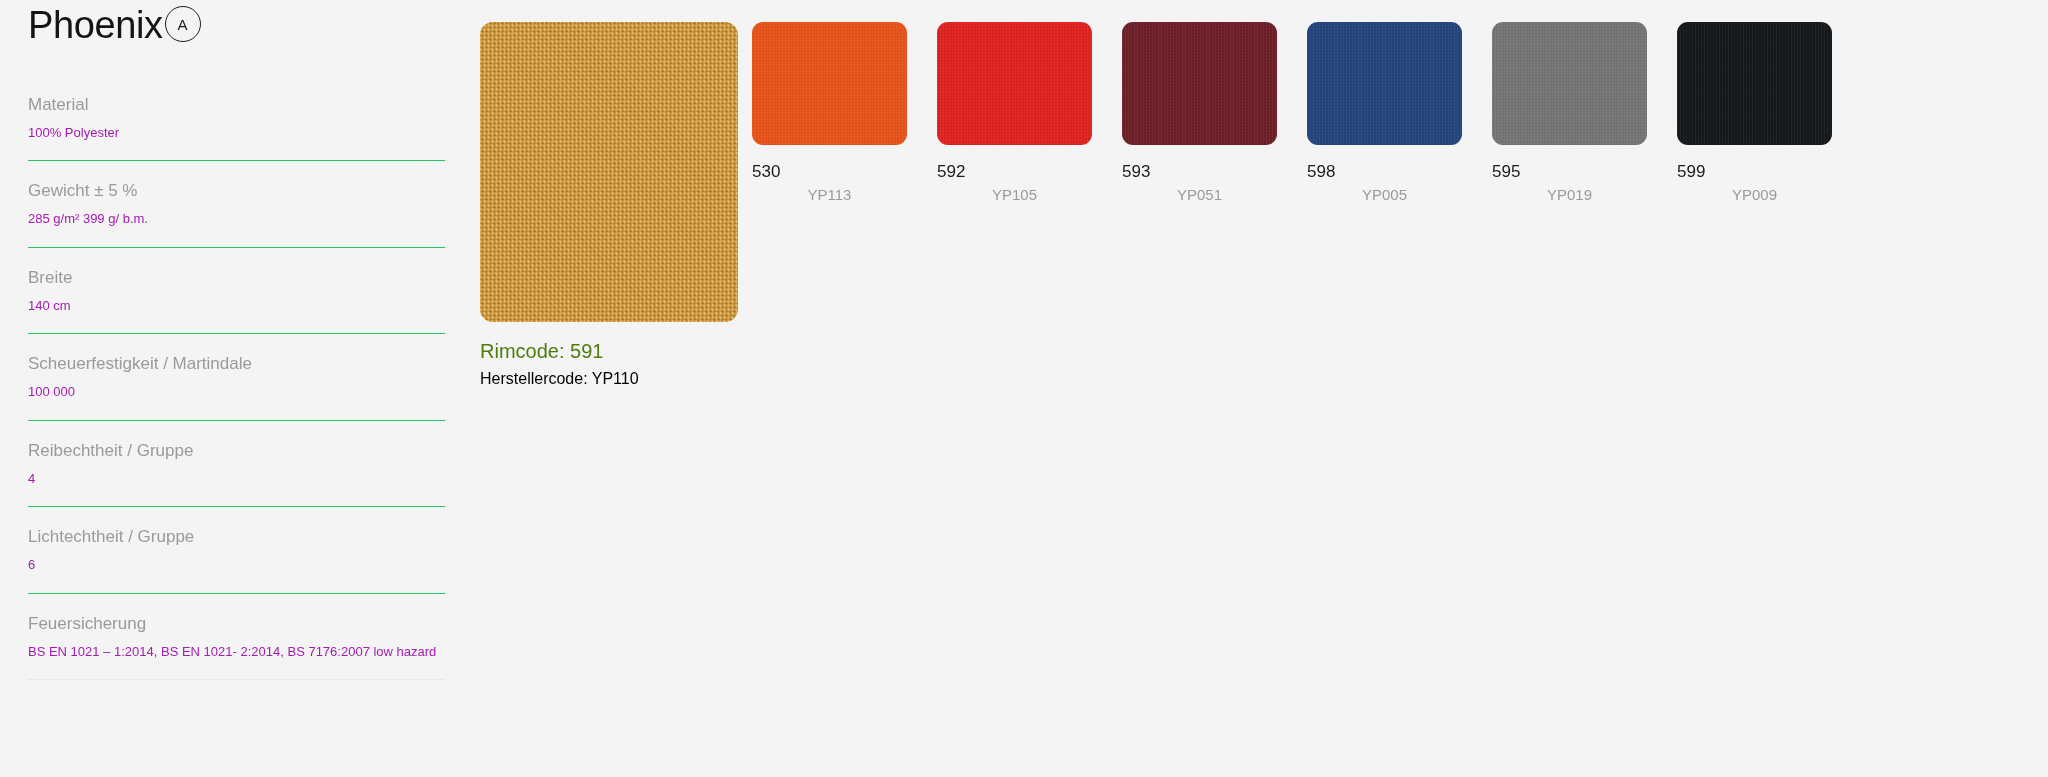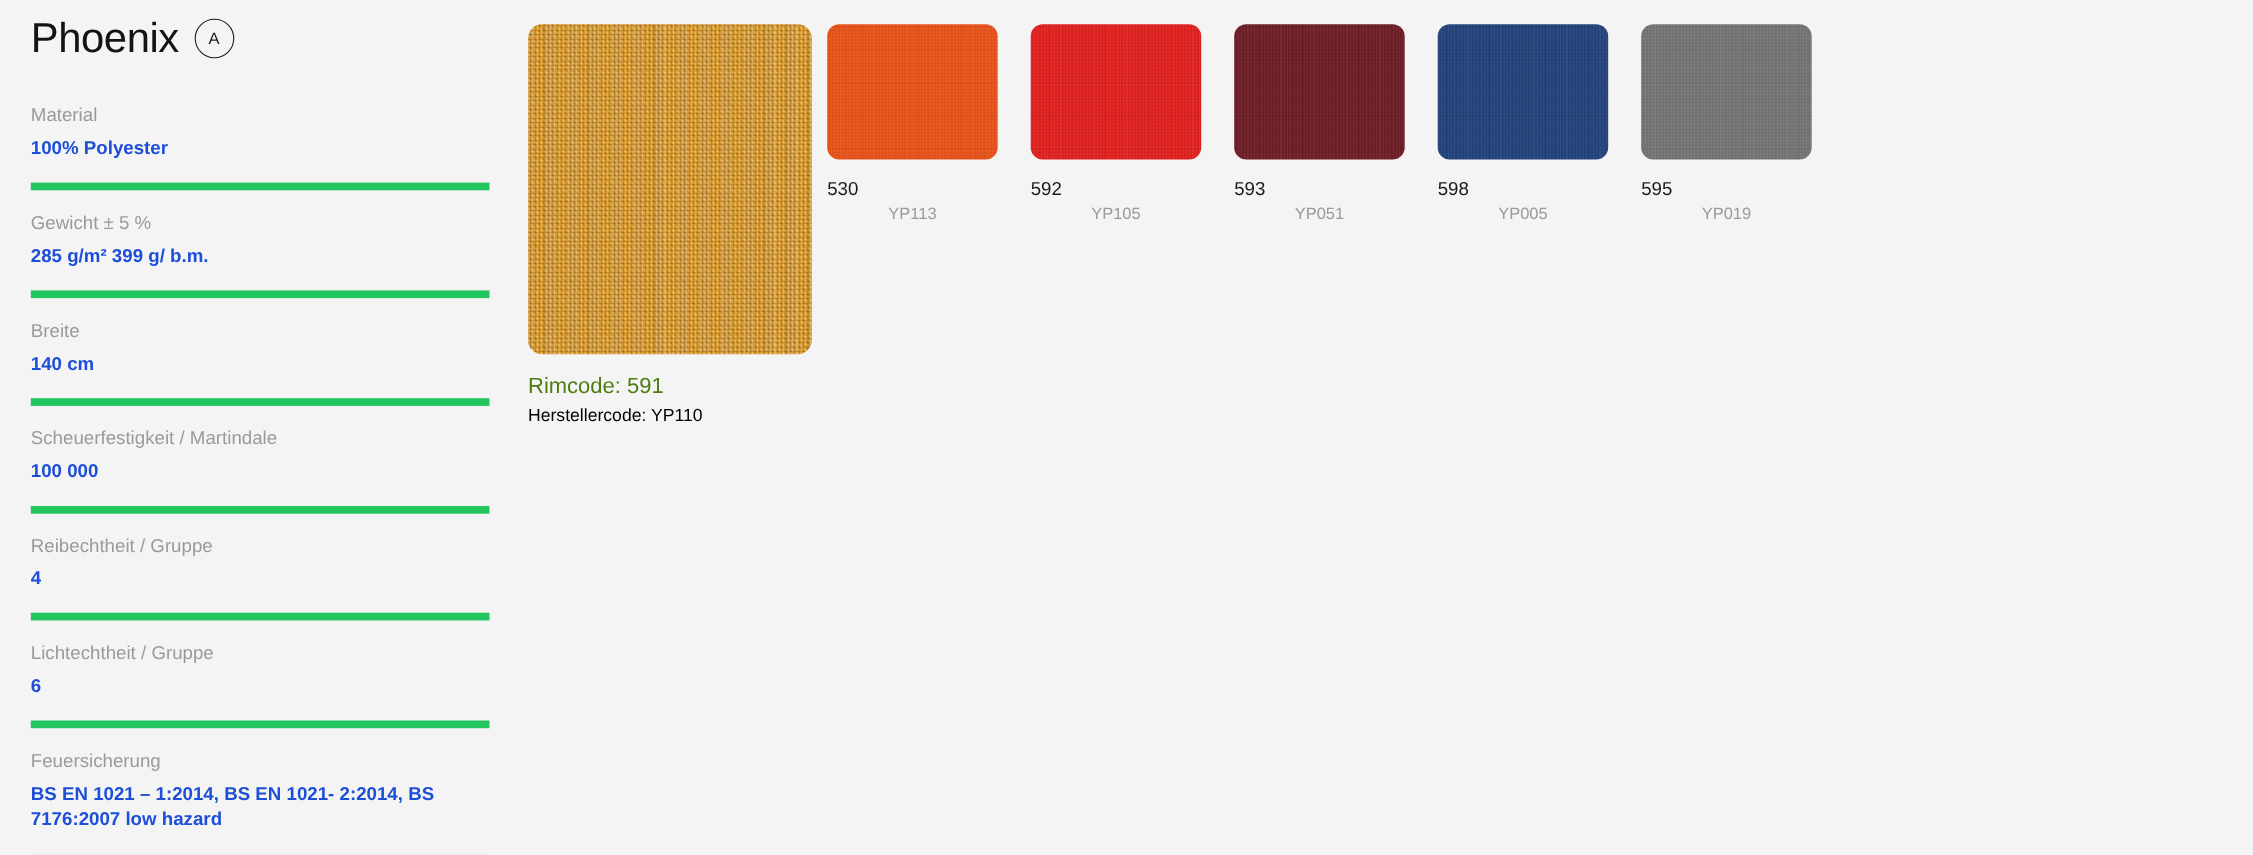--- a/index.html
+++ b/index.html
@@ -29,22 +29,21 @@
     position: absolute;
     left: 0;
     top: 0;
     width: 480px;
     height: 777px;
     padding: 0;
   }
 
   .title-row {
     display: flex;
-    align-items: center;
-    gap: 14px;
+    gap: 2px;
     padding: 6px 0 0 28px;
     height: 64px;
   }
 
   .title-text {
     font-size: 38px;
     font-weight: 400;
     letter-spacing: -0.4px;
     line-height: 1;
     color: #141414;
@@ -65,38 +64,38 @@
   }
 
   .spec-list {
     margin-top: 30px;
     padding-left: 28px;
   }
 
   .spec-row {
     width: 417px;
     padding: 0 0 19px 0;
-    border-bottom: 7px solid #22c55e;
+    border-bottom: 1px solid #22c55e;
     margin-bottom: 19px;
   }
   .spec-row:last-child { border-bottom: 1px solid #e9e9e9; }
 
   .spec-label {
     font-size: 17px;
     color: #9a9a9a;
     line-height: 1.35;
     font-weight: 400;
     margin-bottom: 7px;
   }
 
   .spec-value {
-    font-size: 17px;
-    color: #1d4ed8;
+    font-size: 13px;
+    color: #a21caf;
     line-height: 1.35;
-    font-weight: 700;
+    font-weight: 400;
   }
 
   
   .swatch-area {
     position: absolute;
     left: 480px;
     top: 0;
     right: 0;
     height: 777px;
   }
@@ -299,17 +298,22 @@
         <div class="swatch-code">598</div>
         <div class="swatch-maker">YP005</div>
       </div>
 
       <div class="swatch-item">
         <div class="swatch-chip" style="background-color:#757577"></div>
         <div class="swatch-code">595</div>
         <div class="swatch-maker">YP019</div>
       </div>
 
+      <div class="swatch-item">
+        <div class="swatch-chip" style="background-color:#14181a"></div>
+        <div class="swatch-code">599</div>
+        <div class="swatch-maker">YP009</div>
+      </div>
 
     </div>
   </div>
 
 </div>
 
 </body></html>

